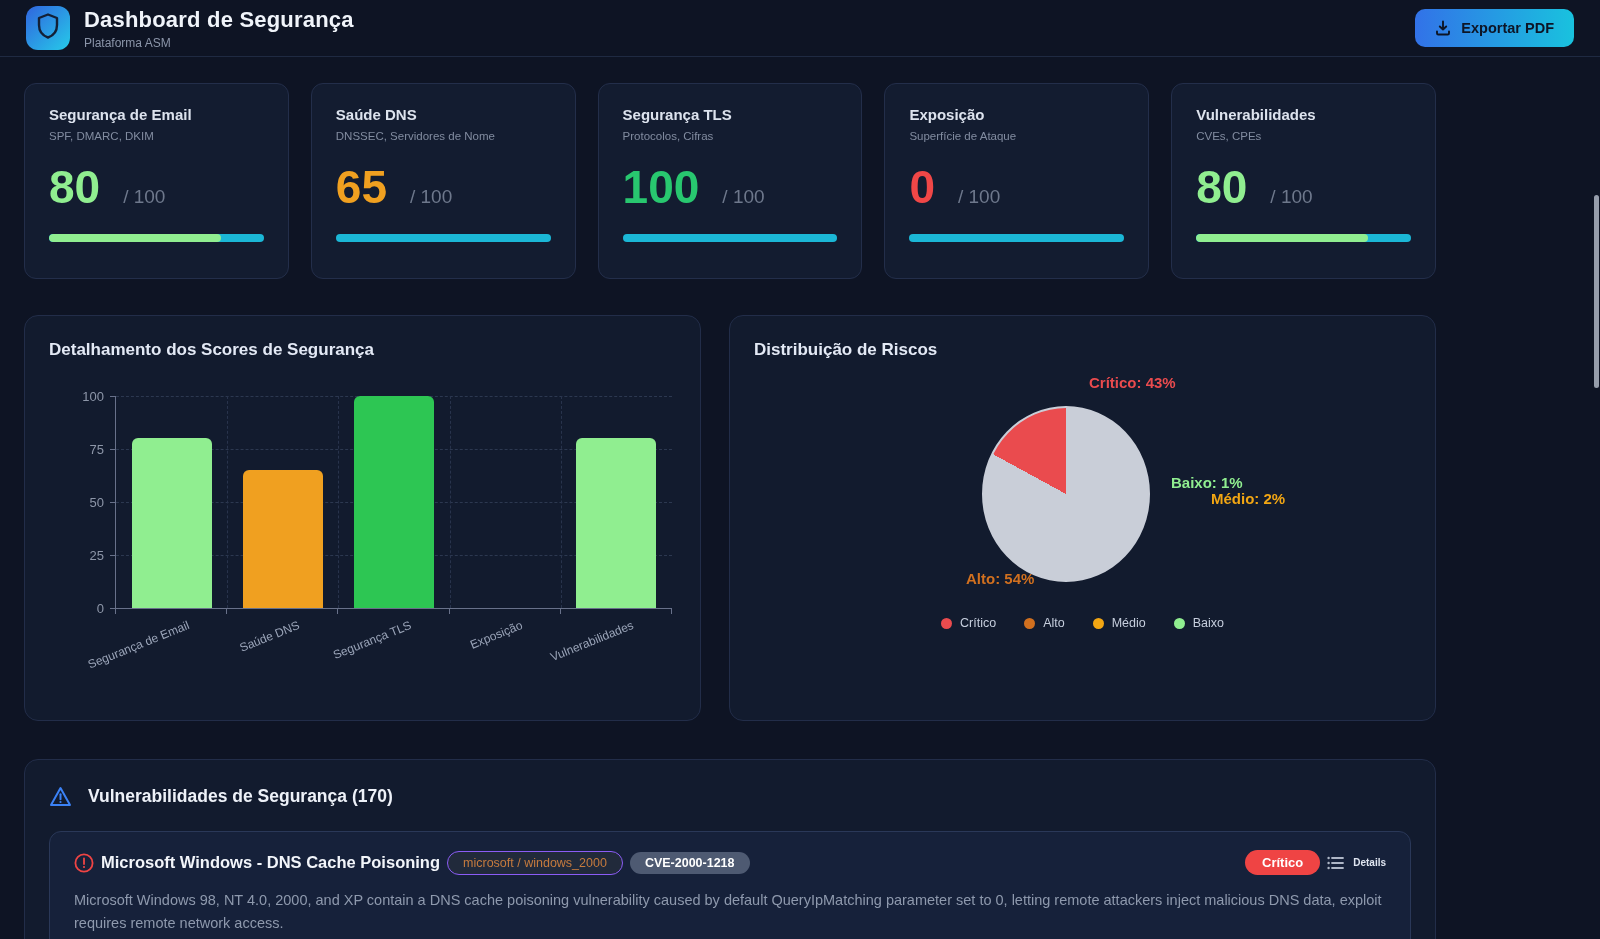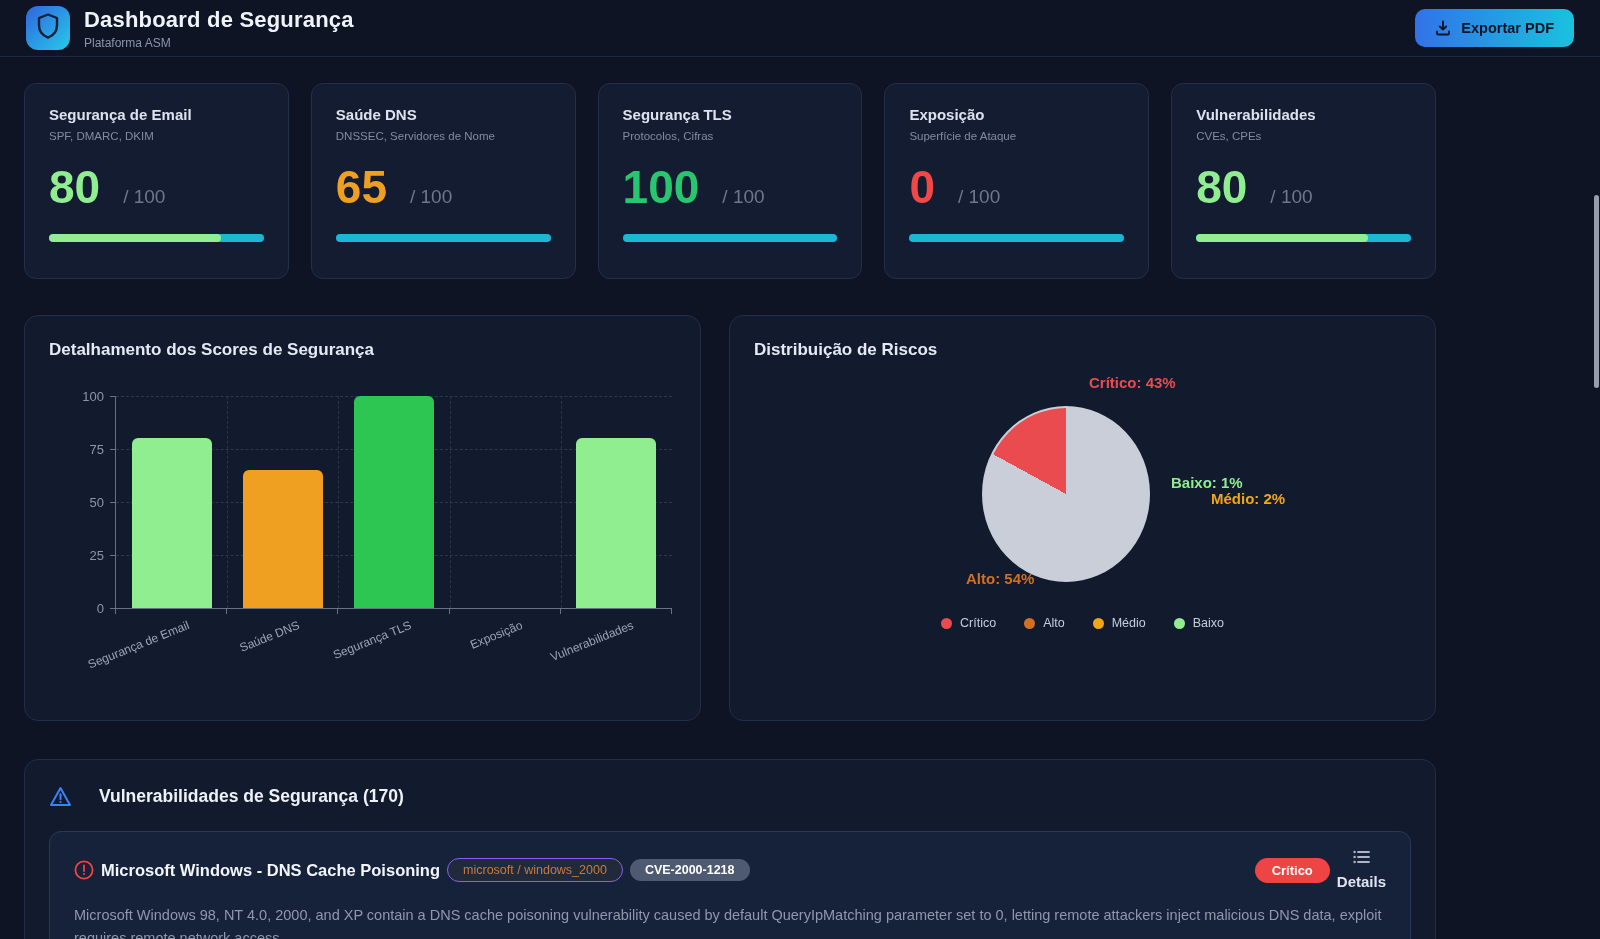--- a/index.html
+++ b/index.html
@@ -66,36 +66,36 @@
   .pl-3 { left:212px; top:202px; }
   .plegend { position:absolute; left:0; right:0; top:248px; display:flex;
              justify-content:center; gap:28px; }
   .leg-item { display:flex; align-items:center; gap:8px; cursor:pointer; }
   .leg-dot { width:11px; height:11px; border-radius:50%; }
   .leg-txt { font-size:12.5px; color:#c6cedd; }
   
   .vuln-section { margin:38px 0 0 24px; width:1412px; background:#121b2e;
                   border:1px solid #222d49; border-radius:14px; padding:26px 24px;
                   height:310px; }
-  .vsec-head { display:flex; align-items:center; gap:27px; }
+  .vsec-head { display:flex; align-items:center; gap:16px; }
   .vsec-title { font-size:17.5px; font-weight:700; color:#edf1f8; }
   .vuln-card { margin-top:24px; background:#16213a; border:1px solid #2a3858;
                border-radius:12px; padding:18px 24px; }
   .vrow { display:flex; align-items:center; gap:7px; }
   .v-title { font-size:16.5px; font-weight:700; color:#f2f5fa; white-space:nowrap; }
   .badge-vendor { border:1px solid #8b5cf6; color:#c67b3e; padding:4px 15px;
                   border-radius:999px; font-size:12.5px; background:rgba(191,169,78,.07);
                   white-space:nowrap; }
   .badge-cve { background:#4e5a72; color:#ffffff; font-weight:700; padding:4px 15px;
                border-radius:999px; font-size:12.5px; white-space:nowrap; }
   .pill-crit { background:#ef4444; color:#ffffff; font-weight:700; padding:5px 17px;
                border-radius:999px; font-size:13px; white-space:nowrap; }
   .details-btn { display:flex; align-items:center; gap:9px; background:none; border:none;
                  cursor:pointer; color:#dfe5f0; font-family:inherit;
-                 font-size:15px; font-weight:600;flex-direction:column; }
+                 font-size:10px; font-weight:600; }
   .v-desc { margin-top:14px; font-size:14.5px; line-height:1.6; color:#8e99ad;
             max-width:1330px; }
   
   .scroll-thumb { position:absolute; right:1px; top:195px; width:5px; height:193px;
                   background:#969dab; border-radius:3px; }
 </style>
 </head>
 <body>
 
 <div class="header">

